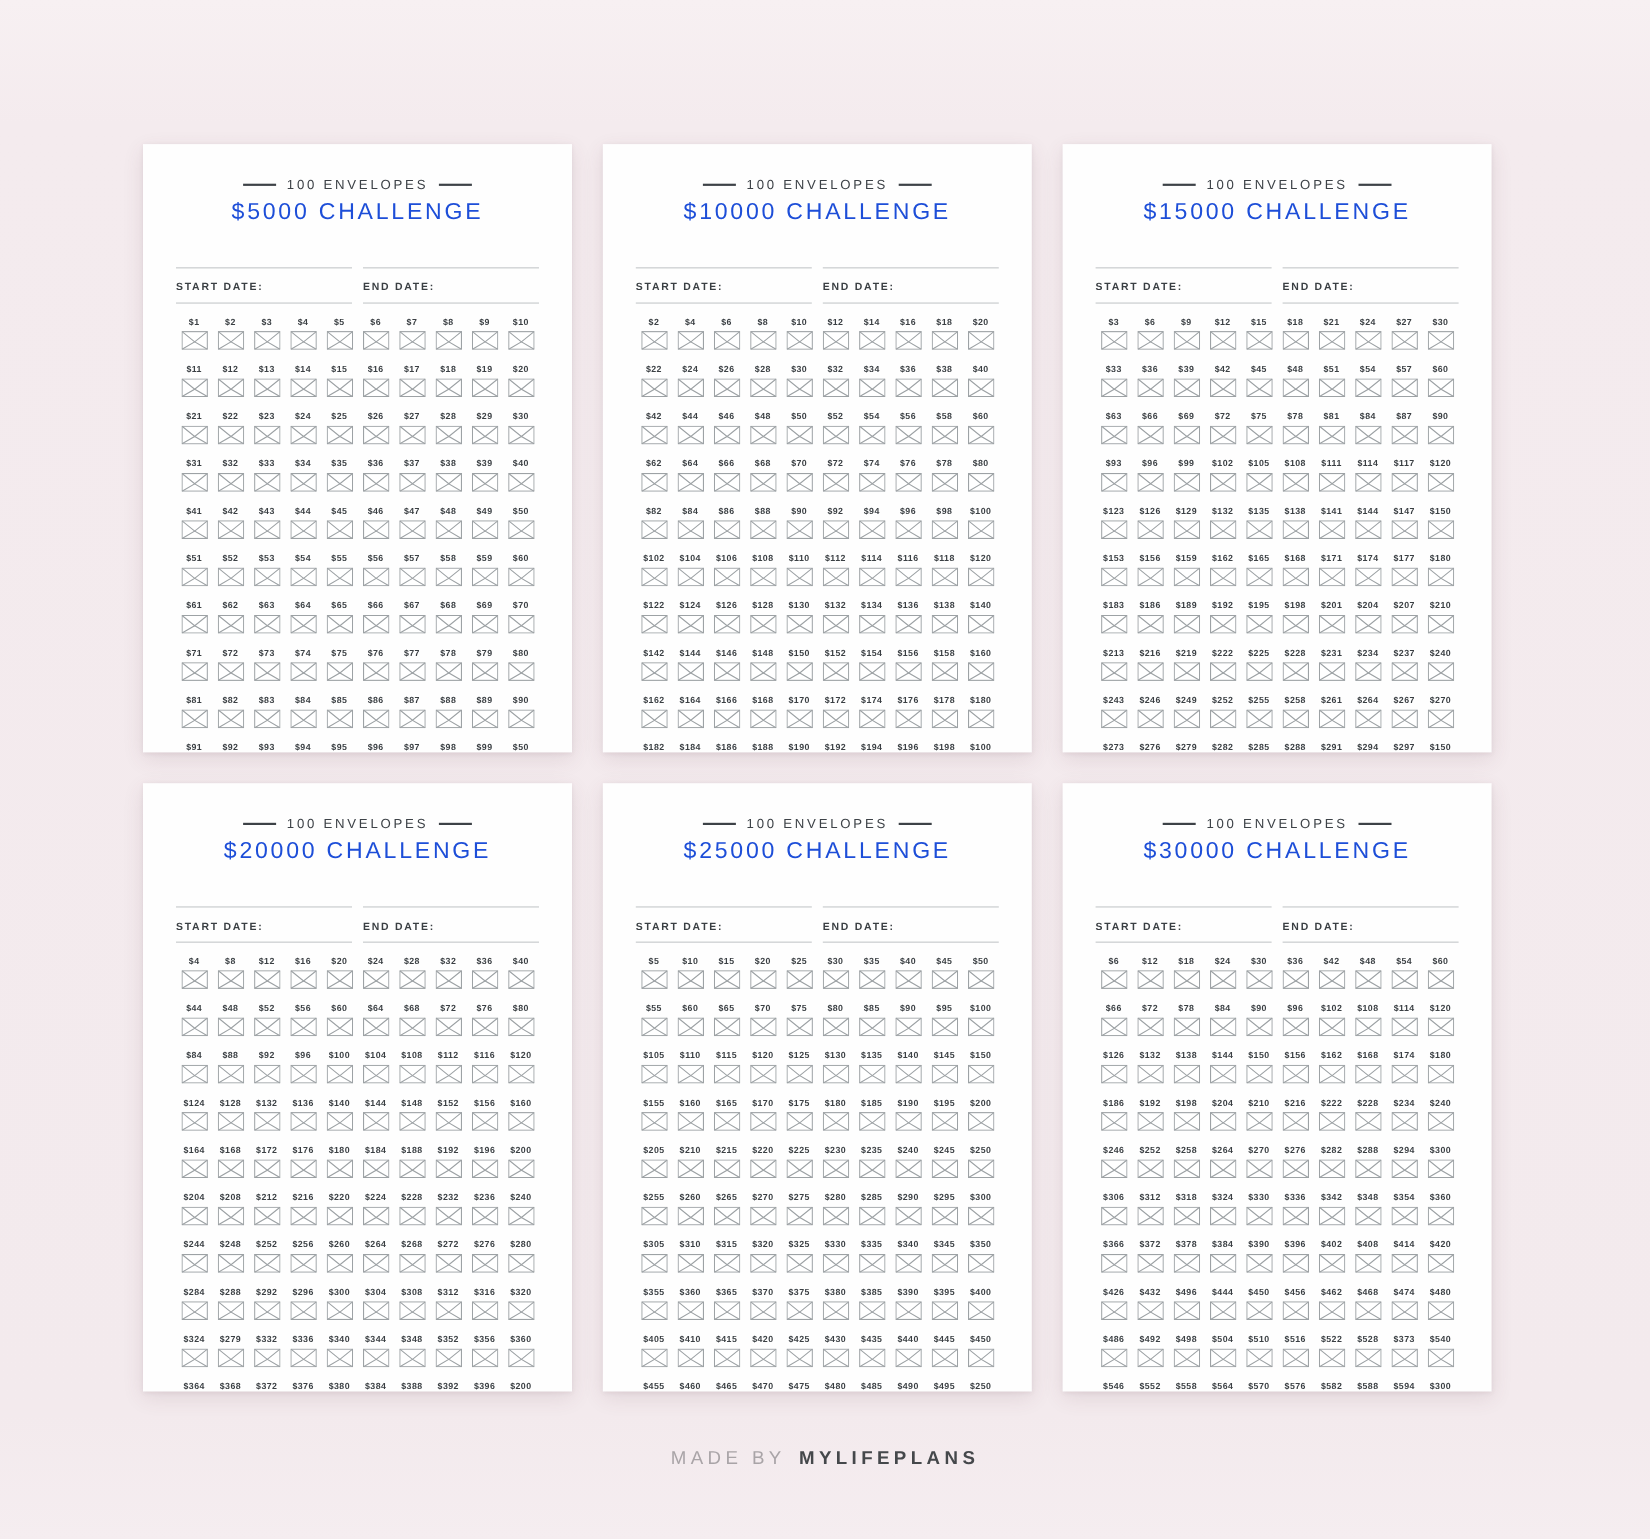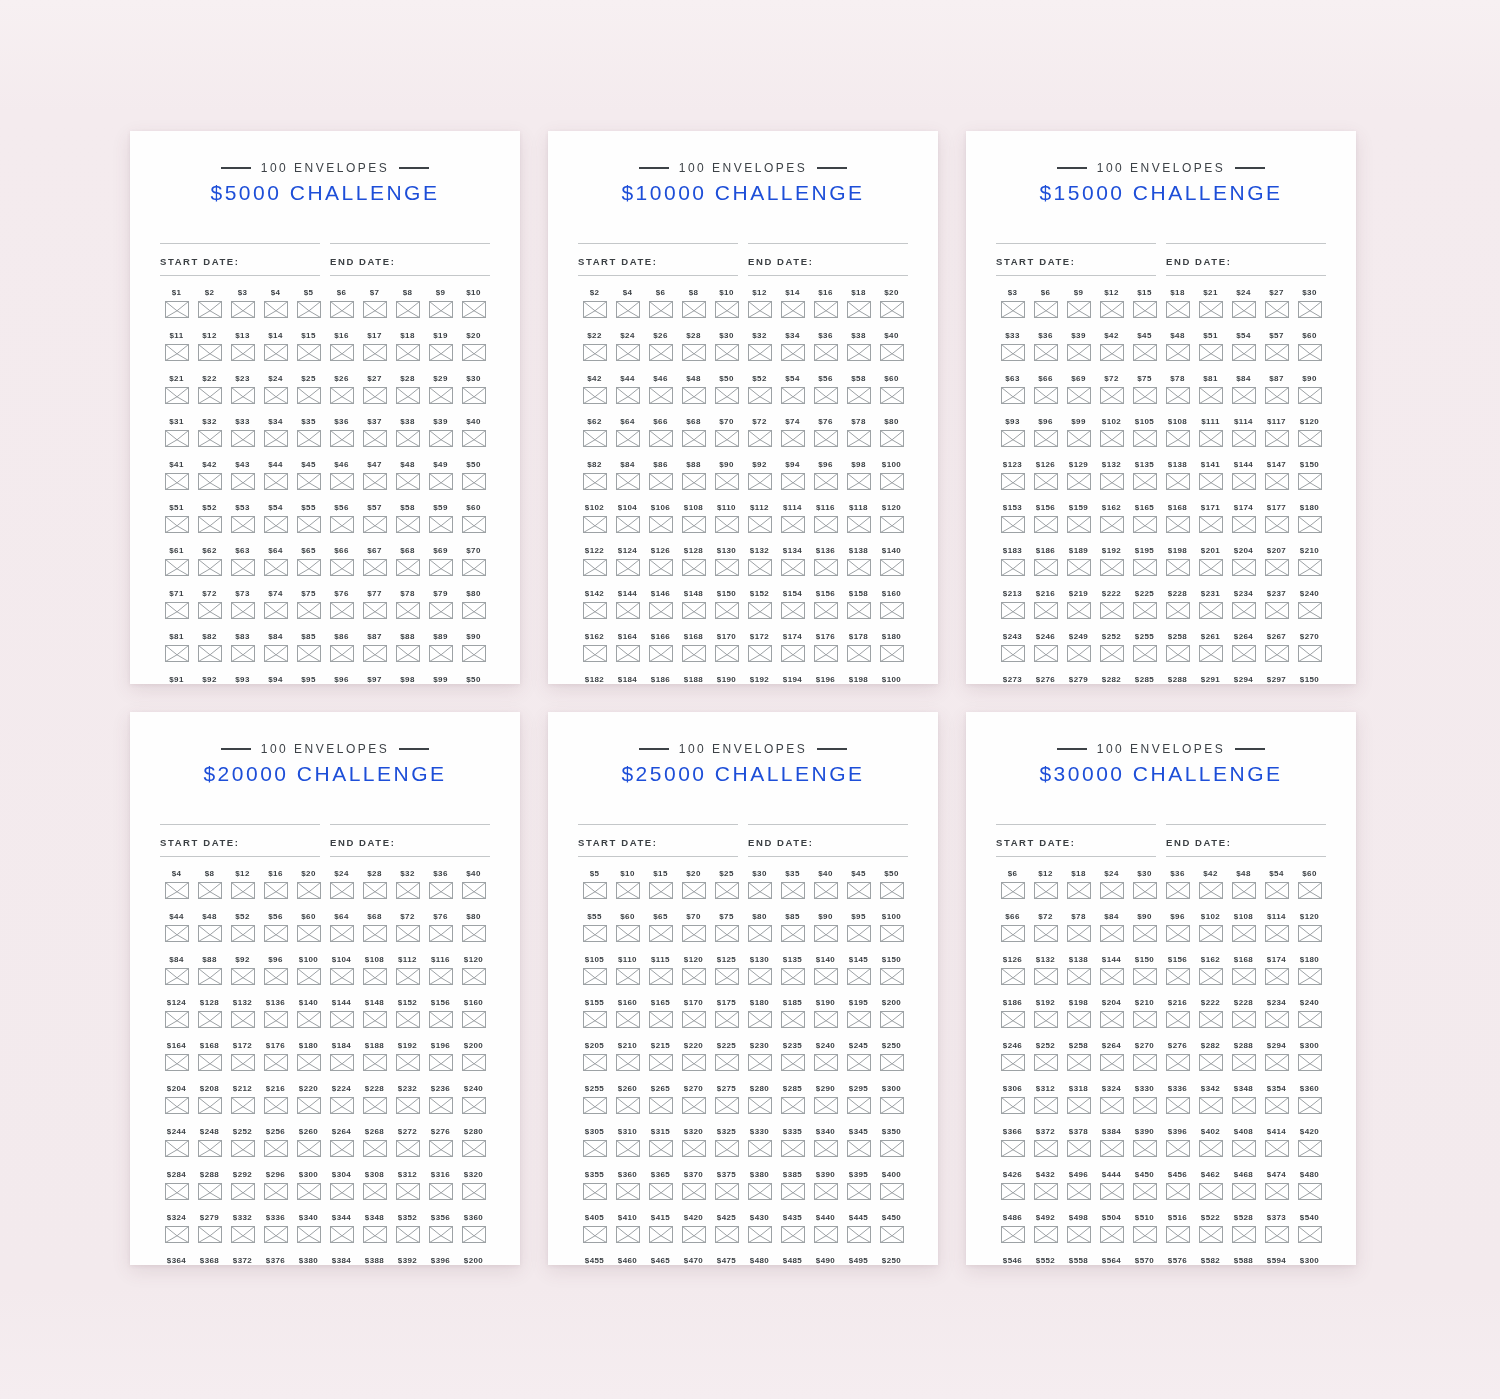--- a/index.html
+++ b/index.html
@@ -5043,13 +5043,17 @@
     <span class="amount">$300</span>
     <svg class="env" viewBox="0 0 24 17" xmlns="http://www.w3.org/2000/svg">
       <rect x="0.5" y="0.5" width="23" height="16"></rect>
       <path d="M0.5 0.5 L12 9.8 L23.5 0.5"></path>
       <path d="M0.5 16.5 L12 9.8 L23.5 16.5"></path>
     </svg>
   </div>
         </div>
   </div>
     </div>
+  <div class="footer">
+    <span class="made-by">MADE BY</span>
+    <span class="brand">MYLIFEPLANS</span>
+  </div>
 </div>
 
 </body></html>

